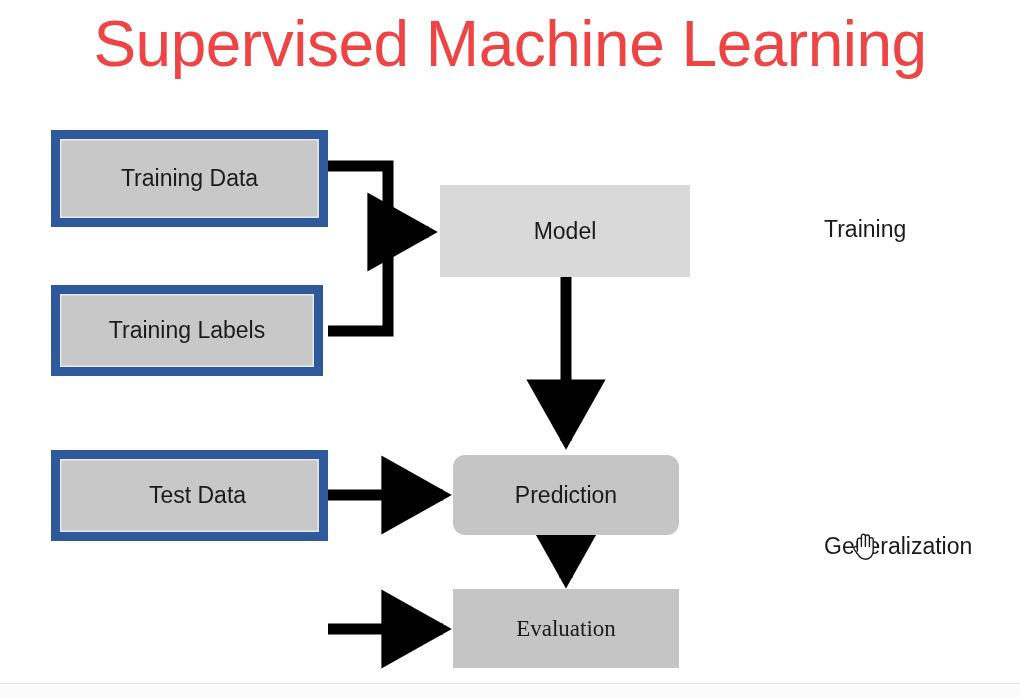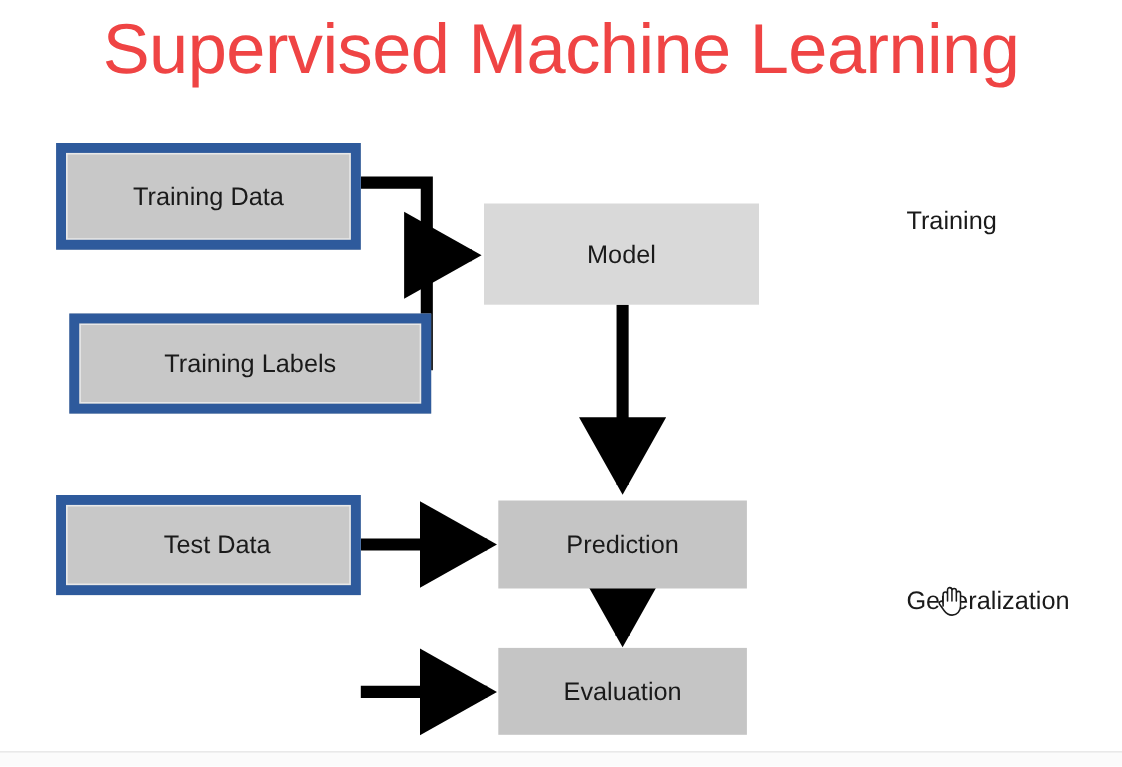--- a/index.html
+++ b/index.html
@@ -125,42 +125,42 @@
 
     <line x1="566" y1="535" x2="566" y2="578" stroke="#000000" stroke-width="13" marker-end="url(#arrowhead)"></line>
 
     <line x1="328" y1="629" x2="443" y2="629" stroke="#000000" stroke-width="11" marker-end="url(#arrowhead)"></line>
   </svg>
 
   <div class="node framed" style="left:51px; top:118px; width:277px; height:97px;margin-top:12px;">
     <span>Training Data</span>
   </div>
 
-  <div class="node framed" style="left:51px; top:285px; width:329px; height:91px;margin-left:12px;">
+  <div class="node framed" style="left:51px; top:285px; width:272px; height:91px;">
     <span>Training Labels</span>
   </div>
 
   <div class="node framed" style="left:51px; top:450px; width:277px; height:91px;padding-left:16px;">
     <span>Test Data</span>
   </div>
 
 
   <div class="node plain-light" style="left:440px; top:185px; width:250px; height:92px;">
     <span>Model</span>
   </div>
 
-  <div class="node plain" style="left:453px; top:455px; width:226px; height:80px;">
+  <div class="node plain" style="left:453px; top:455px; width:226px; height:80px;border-radius:12px;">
     <span>Prediction</span>
   </div>
 
-  <div class="node plain" style="left:453px; top:589px; width:226px; height:79px;">
+  <div class="node plain" style="left:453px; top:589px; width:226px; height:79px;font-family:Liberation Serif, serif;">
     <span>Evaluation</span>
   </div>
 
-  <div class="side-label" style="left:824px; top:187px;">Training</div>
+  <div class="side-label" style="left:824px; top:216px;">Training</div>
 
   <div class="side-label" style="left:824px; top:533px;">Generalization</div>
 
   <svg id="cursor" viewBox="0 0 28 32" xmlns="http://www.w3.org/2000/svg">
     <g transform="translate(4,3)">
       <path d="M4.4,17.0 L4.4,6.2 C4.4,5.0 5.3,4.1 6.4,4.1 C7.5,4.1 8.4,5.0 8.4,6.2
                L8.4,12.4 L8.4,2.3 C8.4,1.1 9.3,0.2 10.4,0.2 C11.5,0.2 12.4,1.1 12.4,2.3
                L12.4,12.4 L12.4,3.1 C12.4,1.9 13.3,1.0 14.4,1.0 C15.5,1.0 16.4,1.9 16.4,3.1
                L16.4,12.4 L16.4,5.6 C16.4,4.5 17.2,3.6 18.3,3.6 C19.4,3.6 20.2,4.5 20.2,5.6
                L20.2,16.8 C20.2,21.6 17.0,25.2 12.6,25.2 C9.4,25.2 7.3,23.9 5.4,21.2

